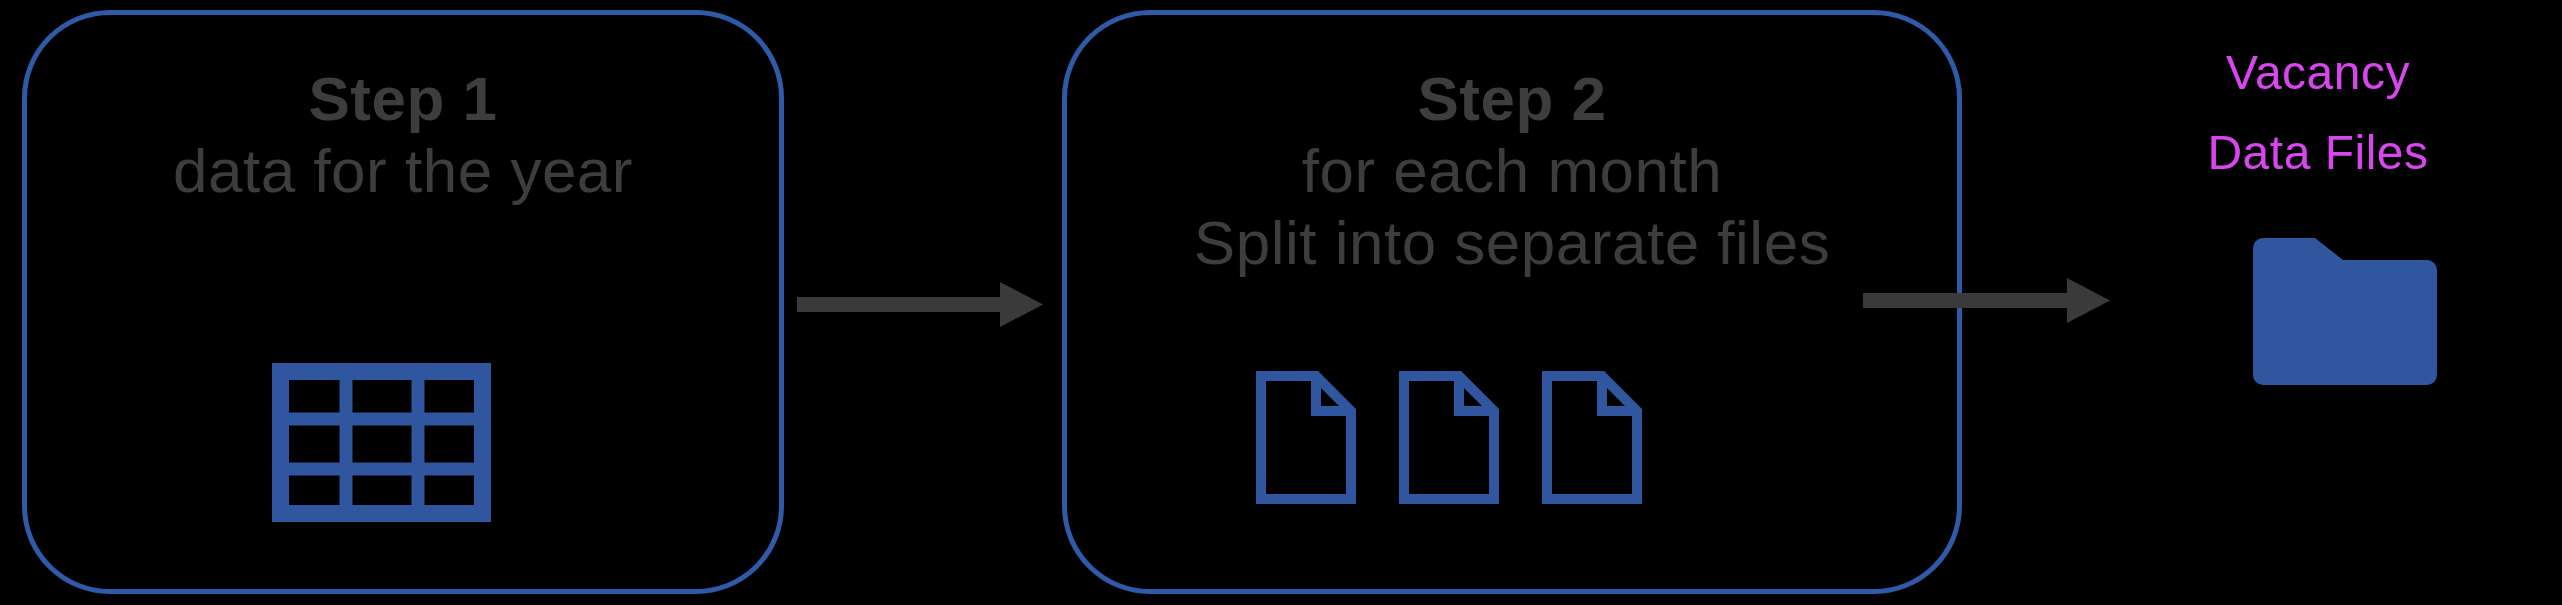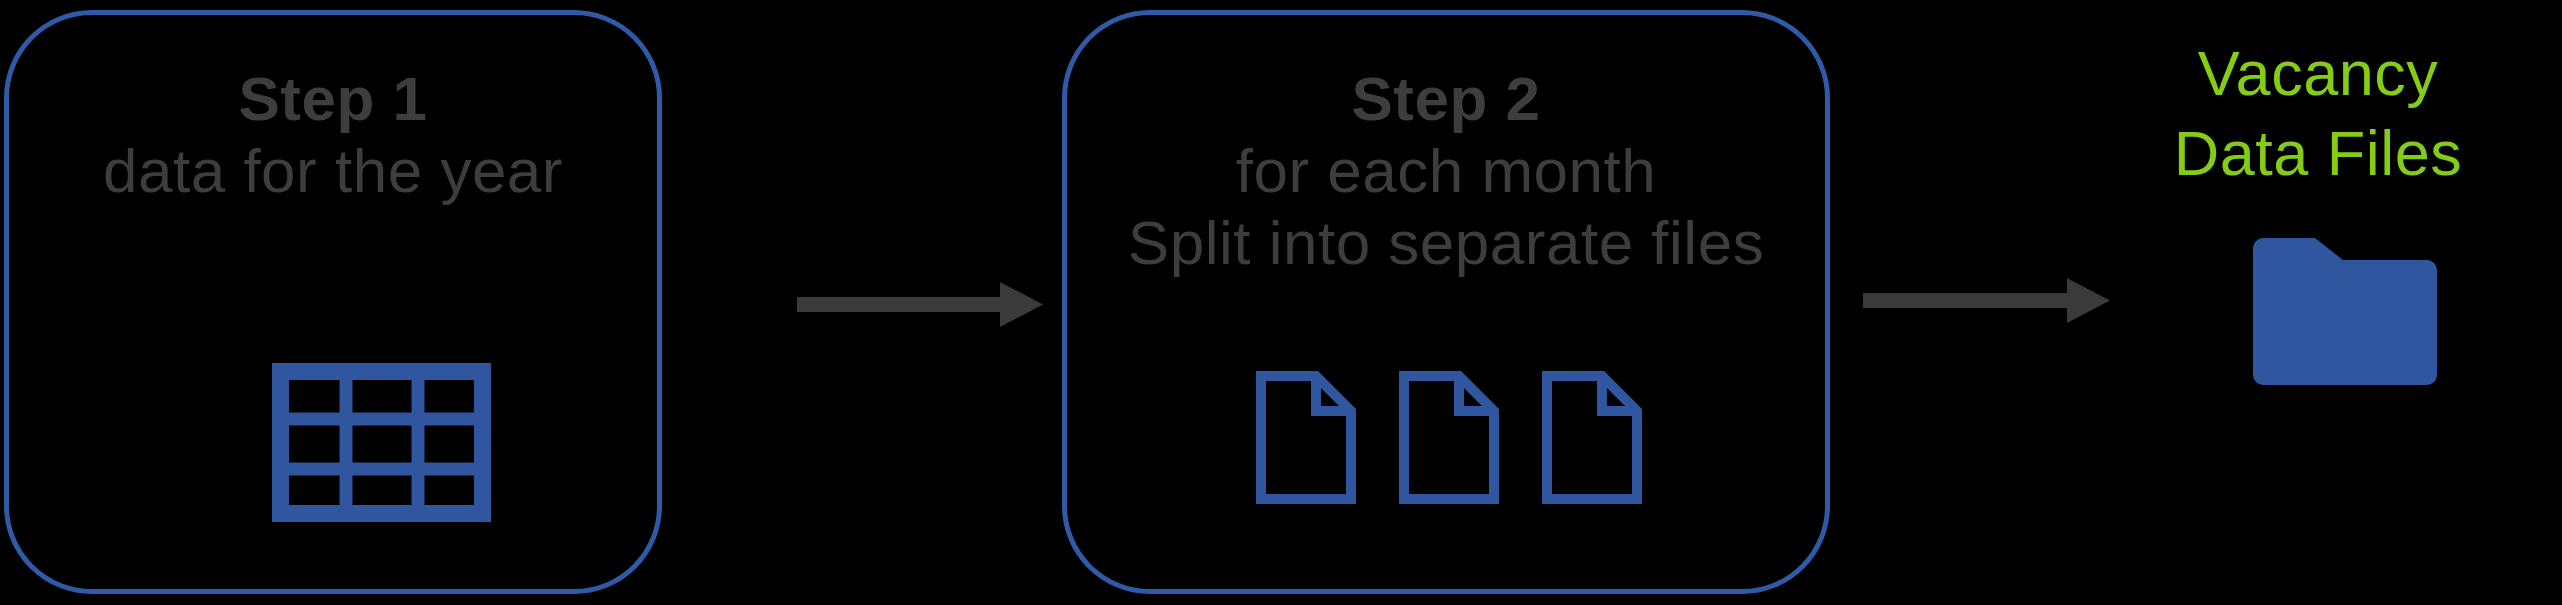--- a/index.html
+++ b/index.html
@@ -17,22 +17,22 @@
   }
   .step-box {
     position: absolute;
     top: 10px;
     height: 584px;
     border: 5px solid #2E5AA7;
     border-radius: 88px;
     box-sizing: border-box;
     background: transparent;
   }
-  #step-box-1 { left: 4px;  width: 658px; padding-left: 32px; }
-  #step-box-2 { left: 1062px; width: 768px; }
+  #step-box-1 { left: 22px;  width: 762px; padding-left: 32px; }
+  #step-box-2 { left: 1062px; width: 900px; }
   .step-text {
     position: absolute;
     left: 0;
     right: 0;
     top: 48px;
     text-align: center;
     color: #3D3D3D;
     font-size: 62px;
     line-height: 72px;
     letter-spacing: 0.5px;
@@ -45,22 +45,22 @@
   #docs-row    { left: 1256px; top: 371px; display: flex; gap: 43px; }
   #folder-icon { left: 2253px; top: 238px; }
   #arrow-1     { left: 797px;  top: 282px; }
   #arrow-2     { left: 1863px; top: 278px; }
   #output-label {
     position: absolute;
     left: 2108px;
     top: 33px;
     width: 420px;
     text-align: center;
-    color: #84cc16;
-    font-size: 63px;
+    color: #d946ef;
+    font-size: 48px;
     line-height: 80px;
     letter-spacing: 0.5px;
   }
 </style>
 </head>
 <body>
 
 <div id="canvas">
 
   <div class="step-box" id="step-box-1">

